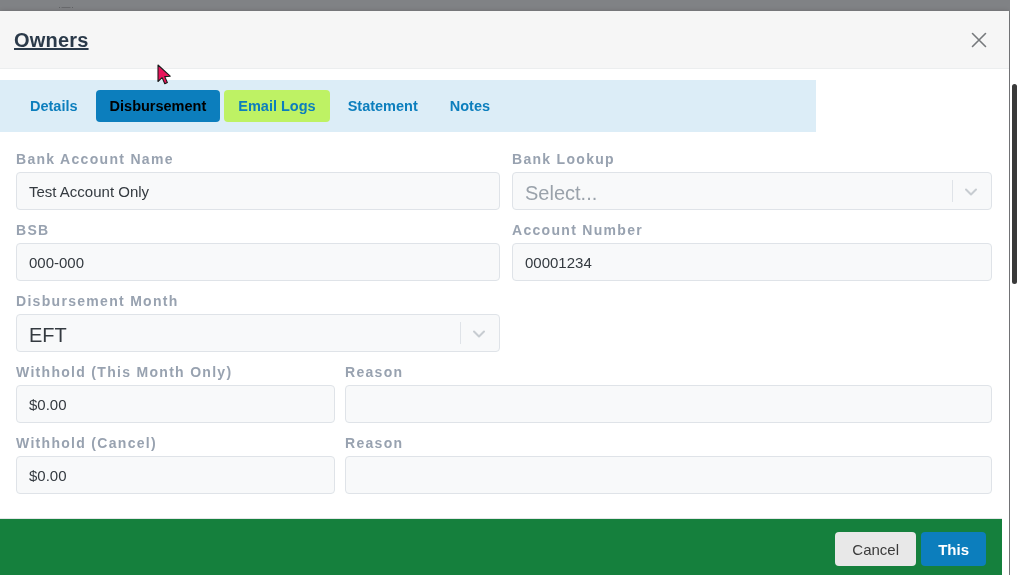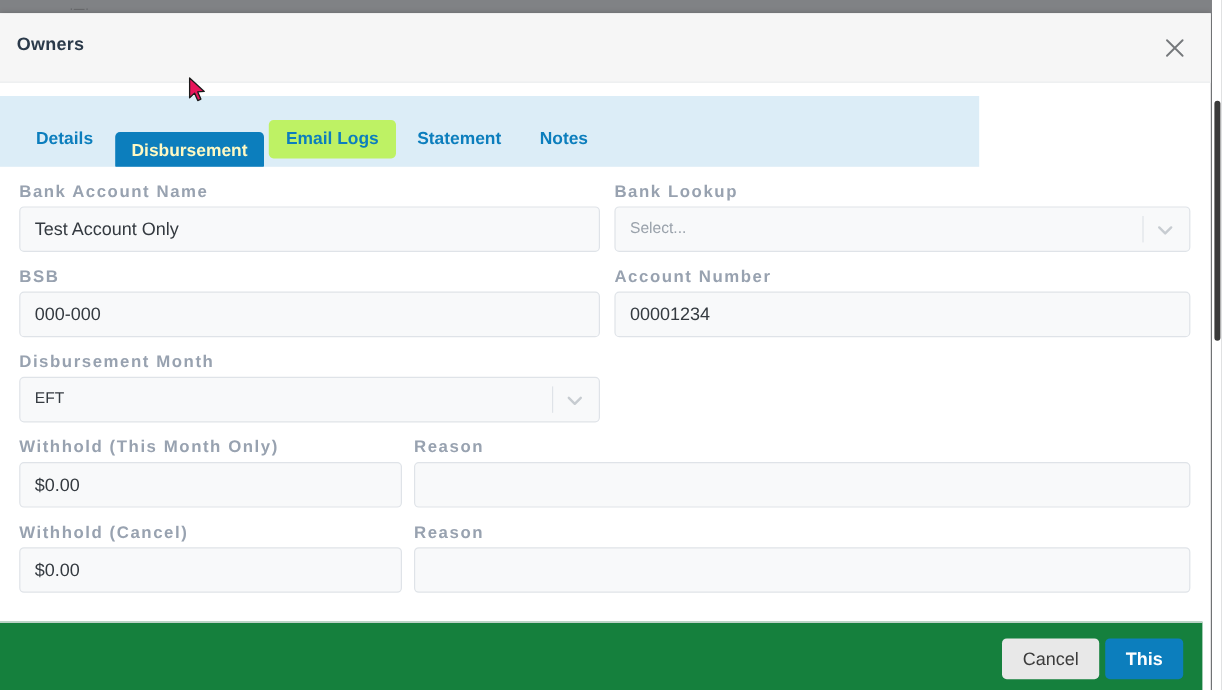--- a/index.html
+++ b/index.html
@@ -49,24 +49,25 @@
     position: relative;
     height: 58px;
     background: #f6f6f6;
     border-bottom: 1px solid #eceeef;
     box-sizing: border-box;
   }
   .dlg-title {
     position: absolute;
     left: 14px;
     top: 18px;
-    font-size: 15px;
+    font-size: 20px;
     font-weight: bold;
     color: #2b3a4a;
     letter-spacing: .2px;
+    text-decoration: underline;
   }
   .close-btn {
     position: absolute;
     right: 16px;
     top: 15px;
     width: 28px;
     height: 28px;
     border: none;
     background: transparent;
     cursor: pointer;
@@ -99,22 +100,21 @@
     border: none;
     cursor: pointer;
     font-family: "Liberation Sans", sans-serif;
     white-space: nowrap;
   }
   .tab.hovered {
     background: #bef264;
   }
   .tab.active {
     background: #0c7ebd;
-    color: #fef9c3;
-    margin-top: 20px;
+    color: #000000;
   }
 
   
   .dlg-body {
     position: absolute;
     left: 0;
     top: 128px;
     width: 1002px;
     height: 379px;
     background: #ffffff;
@@ -154,21 +154,21 @@
     height: 38px;
     background: #f8f9fa;
     border: 1px solid #dfe3e8;
     border-radius: 4px;
     cursor: pointer;
   }
   .select-value {
     position: absolute;
     left: 12px;
     top: 9px;
-    font-size: 13px;
+    font-size: 20px;
     color: #343a40;
     text-align: right;
   }
   .select-value.placeholder { color: #9aa2ab; }
   .select-sep {
     position: absolute;
     right: 38px;
     top: 7px;
     width: 1px;
     height: 22px;

